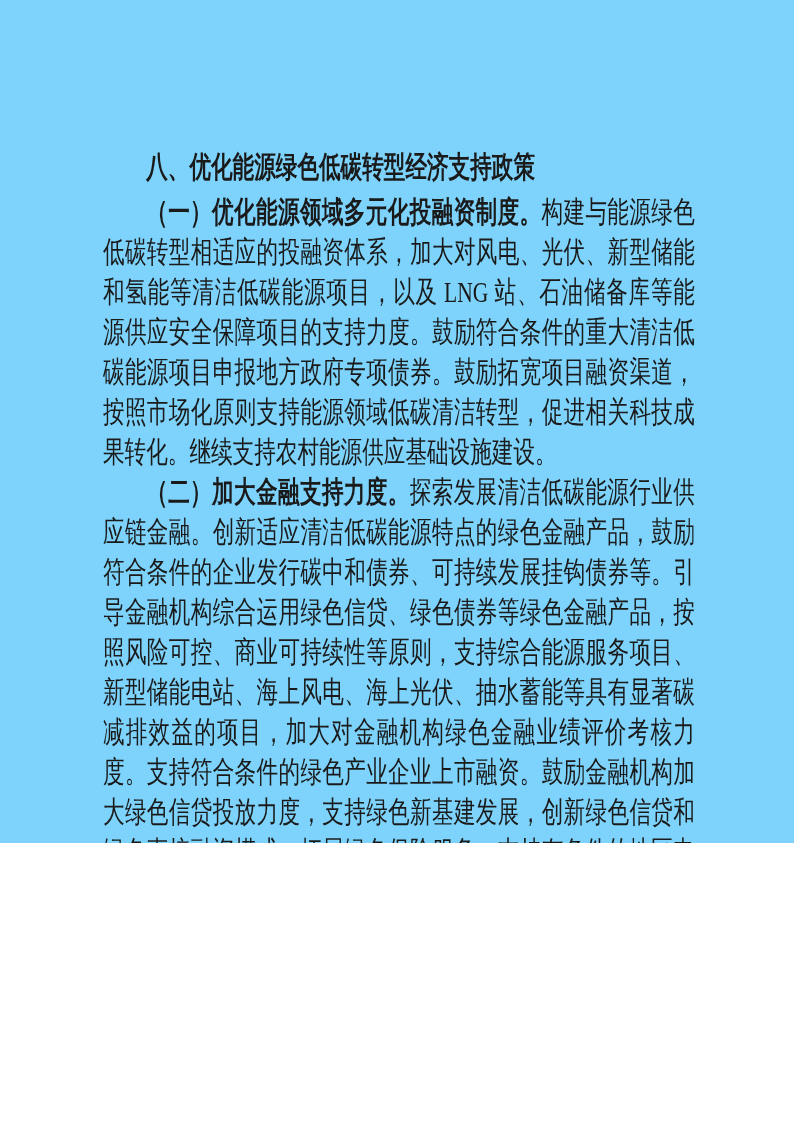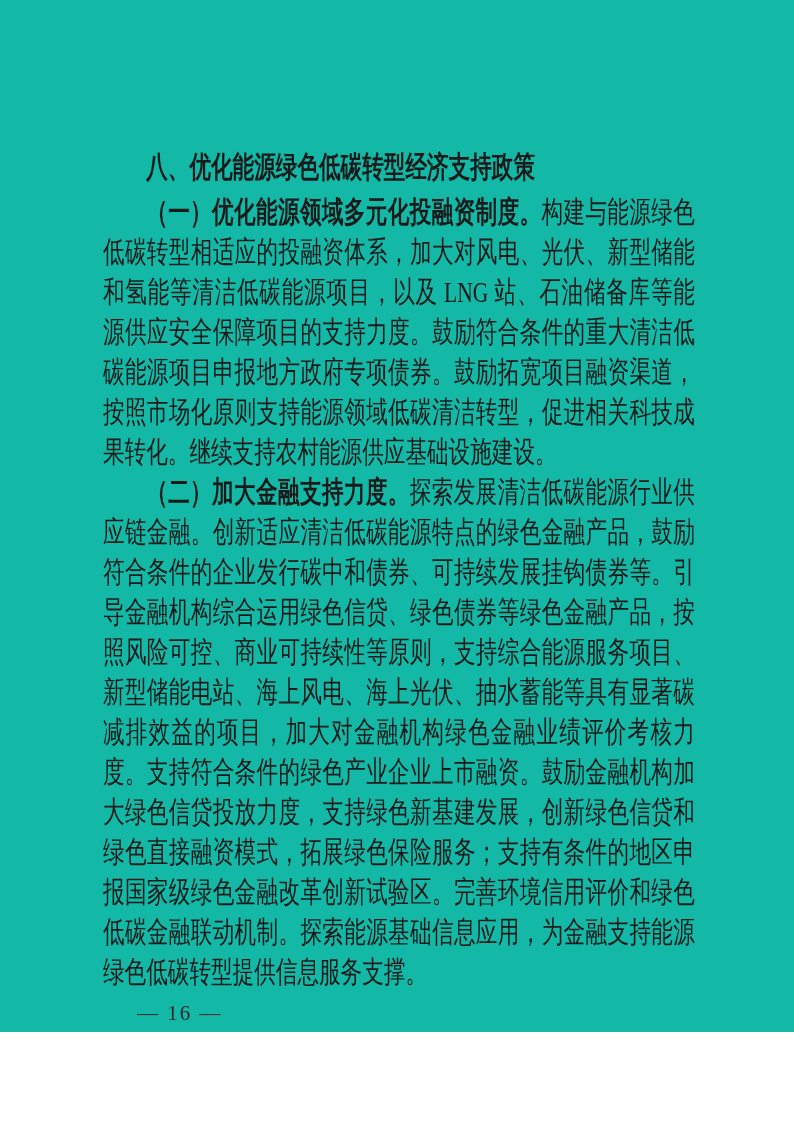--- a/index.html
+++ b/index.html
@@ -3,22 +3,22 @@
 <meta charset="utf-8">
 <style>
   html, body {
     margin: 0;
     padding: 0;
     background: #ffffff;
   }
   .page {
     position: relative;
     width: 794px;
-    height: 1032px;
-    background: #14b8a6;
+    height: 843px;
+    background: #7dd3fc;
     overflow: hidden;
     font-family: "Liberation Serif", serif;
     color: #1a1a1a;
   }
   .content {
     position: absolute;
     left: 103px;
     top: 146px;
     width: 592px;
   }

